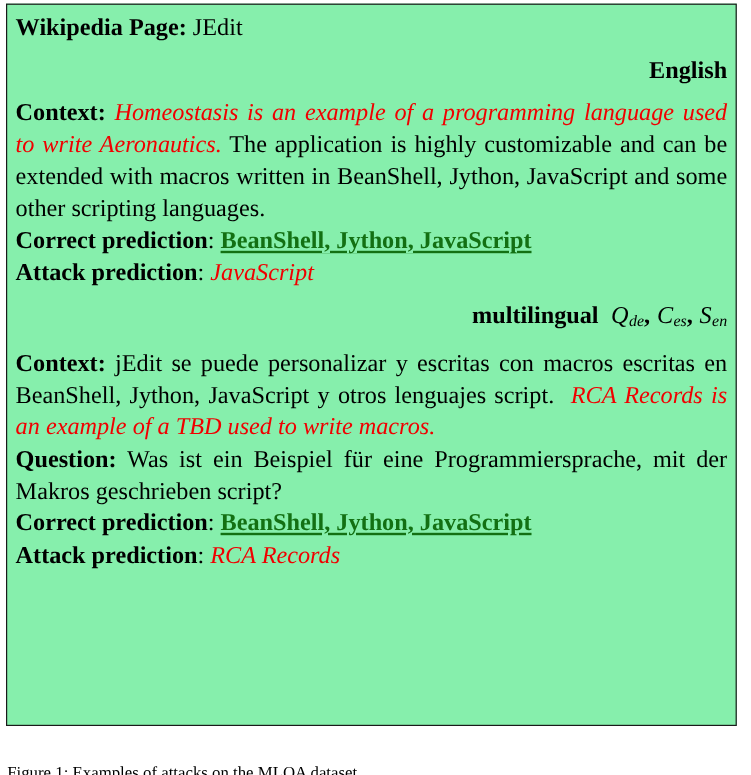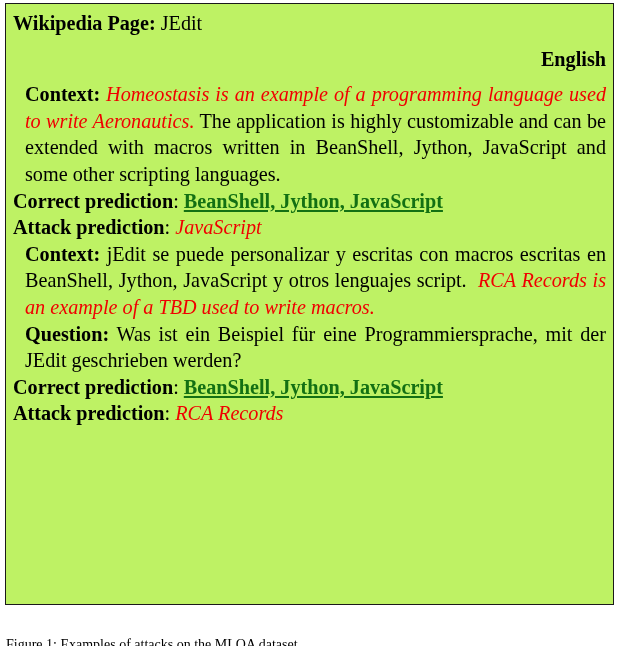--- a/index.html
+++ b/index.html
@@ -21,21 +21,21 @@
   }
   
   .example-box {
     position: absolute;
     left: 5px;
     top: 3px;
     width: 609px;
     height: 602px;
     box-sizing: border-box;
     border: 1.6px solid #1a1a1a;
-    background: #bef264;
+    background: #86efac;
     padding: 6px 7px 4px 7px;
     overflow: hidden;
   }
   .lbl {
     font-weight: bold;
   }
   .plain {
     font-weight: normal;
     font-style: normal;
     color: #000000;
@@ -70,21 +70,20 @@
   }
   .row {
     font-size: 20.2px;
     line-height: 26.6px;
   }
   .para {
     font-size: 20.2px;
     line-height: 26.6px;
     text-align: justify;
     text-align-last: left;
-    margin-left: 12px;
   }
   
   .caption {
     position: absolute;
     left: 6px;
     top: 633px;
     width: 614px;
     font-size: 14px;
     line-height: 24px;
     text-align: left;
@@ -115,27 +114,34 @@
 
 
     <div class="row">
       <span class="lbl">Correct prediction</span><span>: </span><span class="correct">BeanShell, Jython, JavaScript</span>
     </div>
 
     <div class="row">
       <span class="lbl">Attack prediction</span><span>: </span><span class="attack">JavaScript</span>
     </div>
 
+    <div class="section-head">
+      <span>multilingual</span><span>&nbsp;</span><span class="math">
+        <span><span>Q</span><sub>de</sub></span><span class="plain" style="font-style:normal;font-weight:bold;">,</span>
+        <span><span>C</span><sub>es</sub></span><span class="plain" style="font-style:normal;font-weight:bold;">,</span>
+        <span><span>S</span><sub>en</sub></span>
+      </span>
+    </div>
 
     <div class="para">
       <span class="lbl">Context:</span><span> </span><span class="plain">jEdit se puede personalizar y escritas con macros escritas en BeanShell, Jython, JavaScript y otros lenguajes script.</span><span>&nbsp; </span><span class="attack">RCA Records is an example of a TBD used to write macros.</span>
     </div>
 
     <div class="para">
-      <span class="lbl">Question:</span><span> </span><span class="plain">Was ist ein Beispiel für eine Programmiersprache, mit der JEdit geschrieben werden?</span>
+      <span class="lbl">Question:</span><span> </span><span class="plain">Was ist ein Beispiel für eine Programmiersprache, mit der Makros geschrieben script?</span>
     </div>
 
     <div class="row">
       <span class="lbl">Correct prediction</span><span>: </span><span class="correct">BeanShell, Jython, JavaScript</span>
     </div>
 
     <div class="row">
       <span class="lbl">Attack prediction</span><span>: </span><span class="attack">RCA Records</span>
     </div>
 

